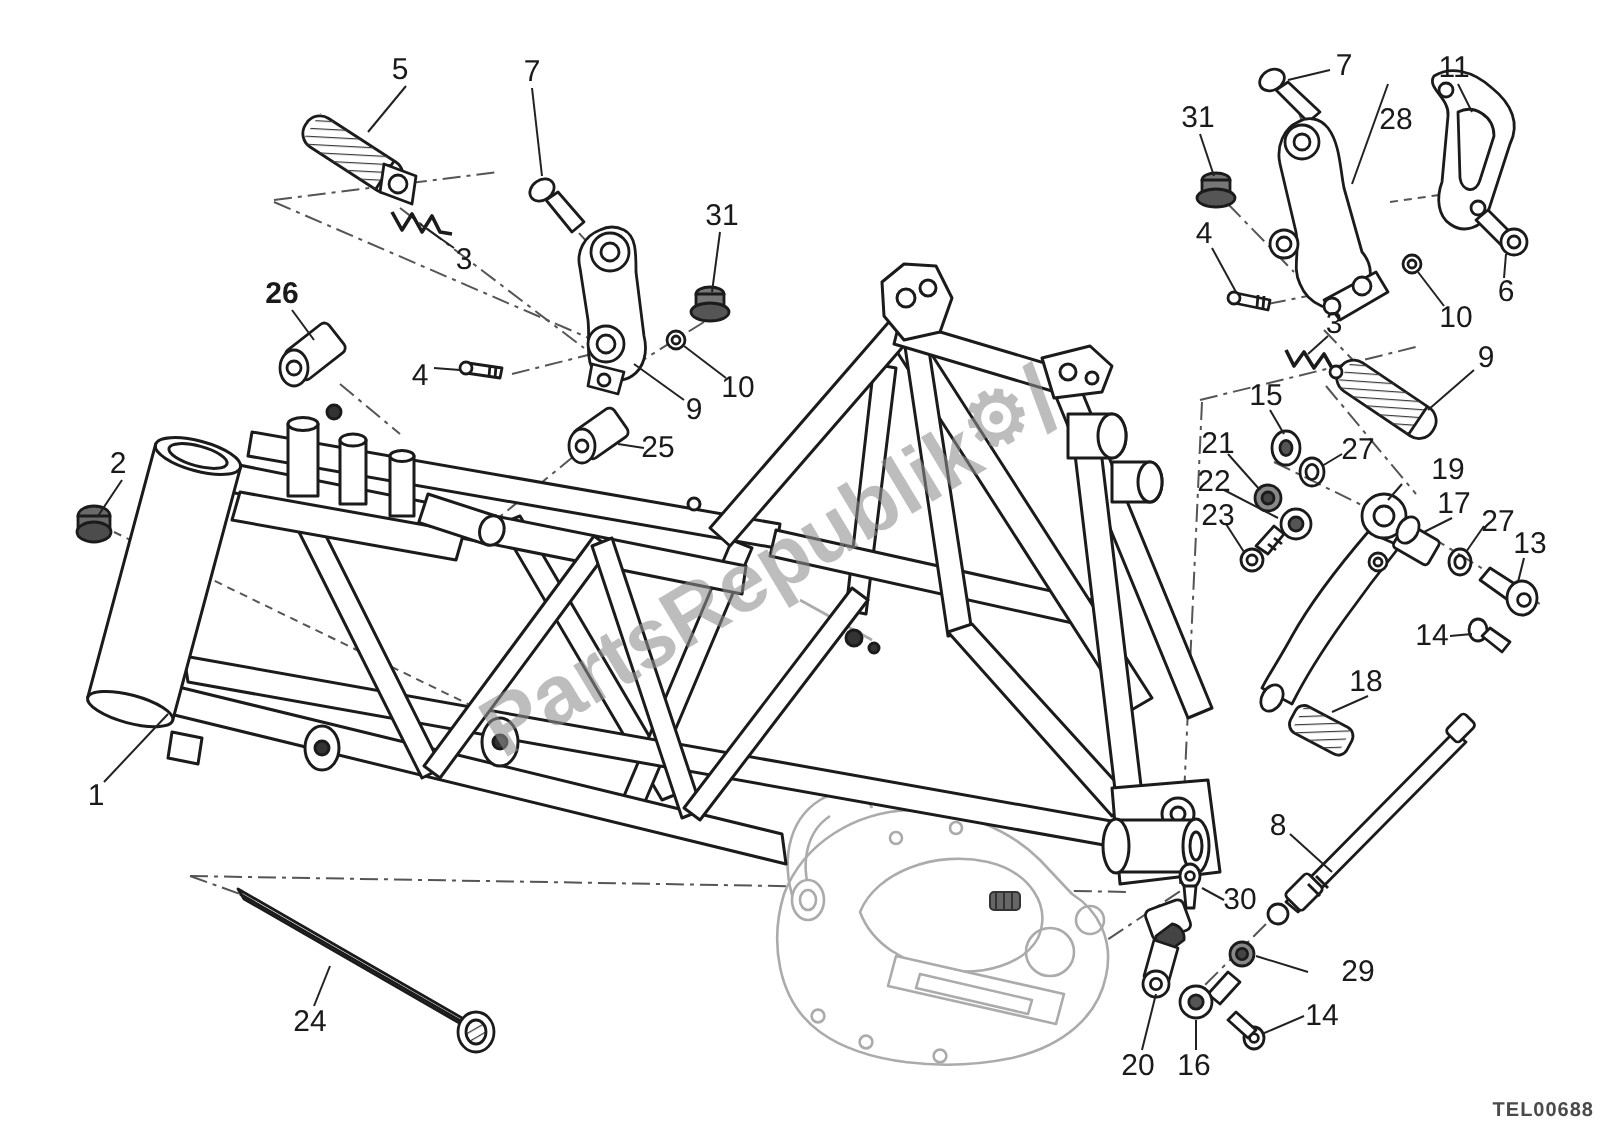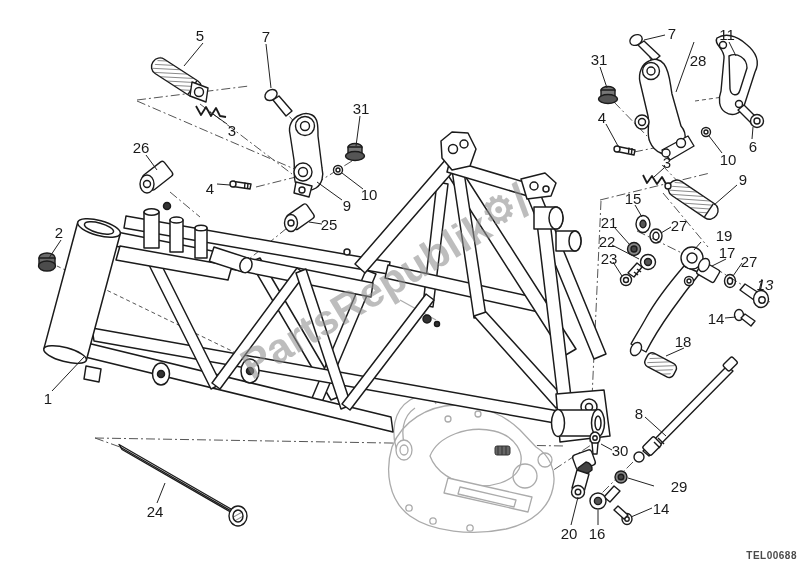--- a/index.html
+++ b/index.html
@@ -395,35 +395,35 @@
       <div class="callout" style="left: 200px; top: 35px;">5</div>
       <div class="callout" style="left: 753px; top: 146px;">6</div>
       <div class="callout" style="left: 266px; top: 36px;">7</div>
       <div class="callout" style="left: 672px; top: 33px;">7</div>
       <div class="callout" style="left: 639px; top: 413px;">8</div>
       <div class="callout" style="left: 347px; top: 205px;">9</div>
       <div class="callout" style="left: 369px; top: 194px;">10</div>
       <div class="callout" style="left: 728px; top: 159px;">10</div>
       <div class="callout" style="left: 727px; top: 34px;">11</div>
       <div class="callout" style="left: 743px; top: 179px;">9</div>
-      <div class="callout" style="left: 765px; top: 284px; font-style: italic;">13</div>
+      <div class="callout" style="left: 765px; top: 272px;">13</div>
       <div class="callout" style="left: 716px; top: 318px;">14</div>
       <div class="callout" style="left: 661px; top: 508px;">14</div>
       <div class="callout" style="left: 633px; top: 198px;">15</div>
       <div class="callout" style="left: 597px; top: 533px; text-align: center;">16</div>
       <div class="callout" style="left: 727px; top: 252px;">17</div>
       <div class="callout" style="left: 683px; top: 341px; text-align: right;">18</div>
       <div class="callout" style="left: 705px; top: 235px; margin-left: 19px;">19</div>
       <div class="callout" style="left: 569px; top: 533px;">20</div>
       <div class="callout" style="left: 609px; top: 222px;">21</div>
       <div class="callout" style="left: 607px; top: 241px;">22</div>
       <div class="callout" style="left: 609px; top: 258px;">23</div>
       <div class="callout" style="left: 155px; top: 511px;">24</div>
       <div class="callout" style="left: 329px; top: 224px;">25</div>
-      <div class="callout" style="left: 141px; top: 147px;">26</div>
+      <div class="callout" style="left: 141px; top: 147px; font-weight: bold;">26</div>
       <div class="callout" style="left: 679px; top: 225px;">27</div>
       <div class="callout" style="left: 749px; top: 261px;">27</div>
       <div class="callout" style="left: 698px; top: 33px; margin-top: 27px;">28</div>
       <div class="callout" style="left: 679px; top: 486px; text-align: right;">29</div>
       <div class="callout" style="left: 620px; top: 450px;">30</div>
       <div class="callout" style="left: 361px; top: 108px;">31</div>
       <div class="callout" style="left: 599px; top: 59px;">31</div>
     </div>
 
 <div class="plate-code">TEL00688</div>

